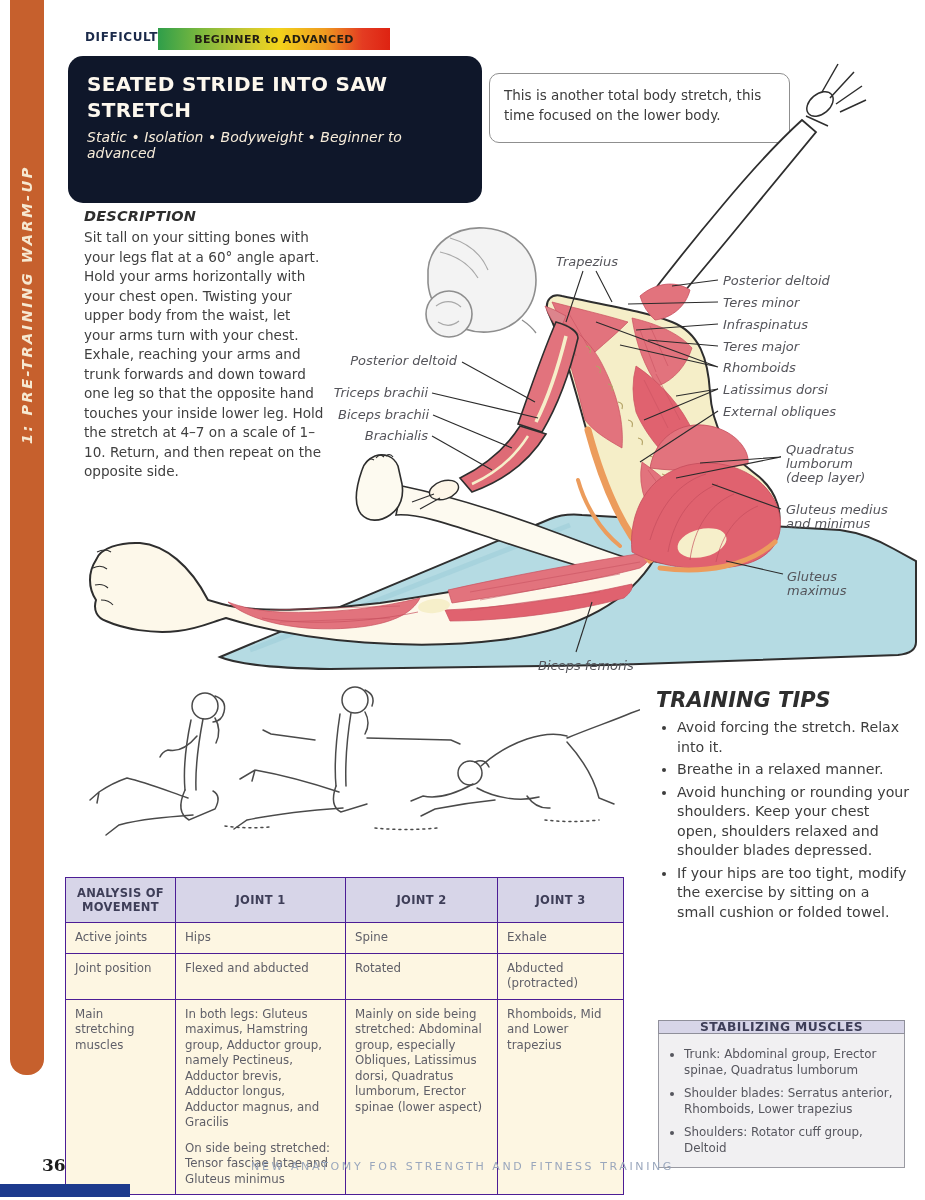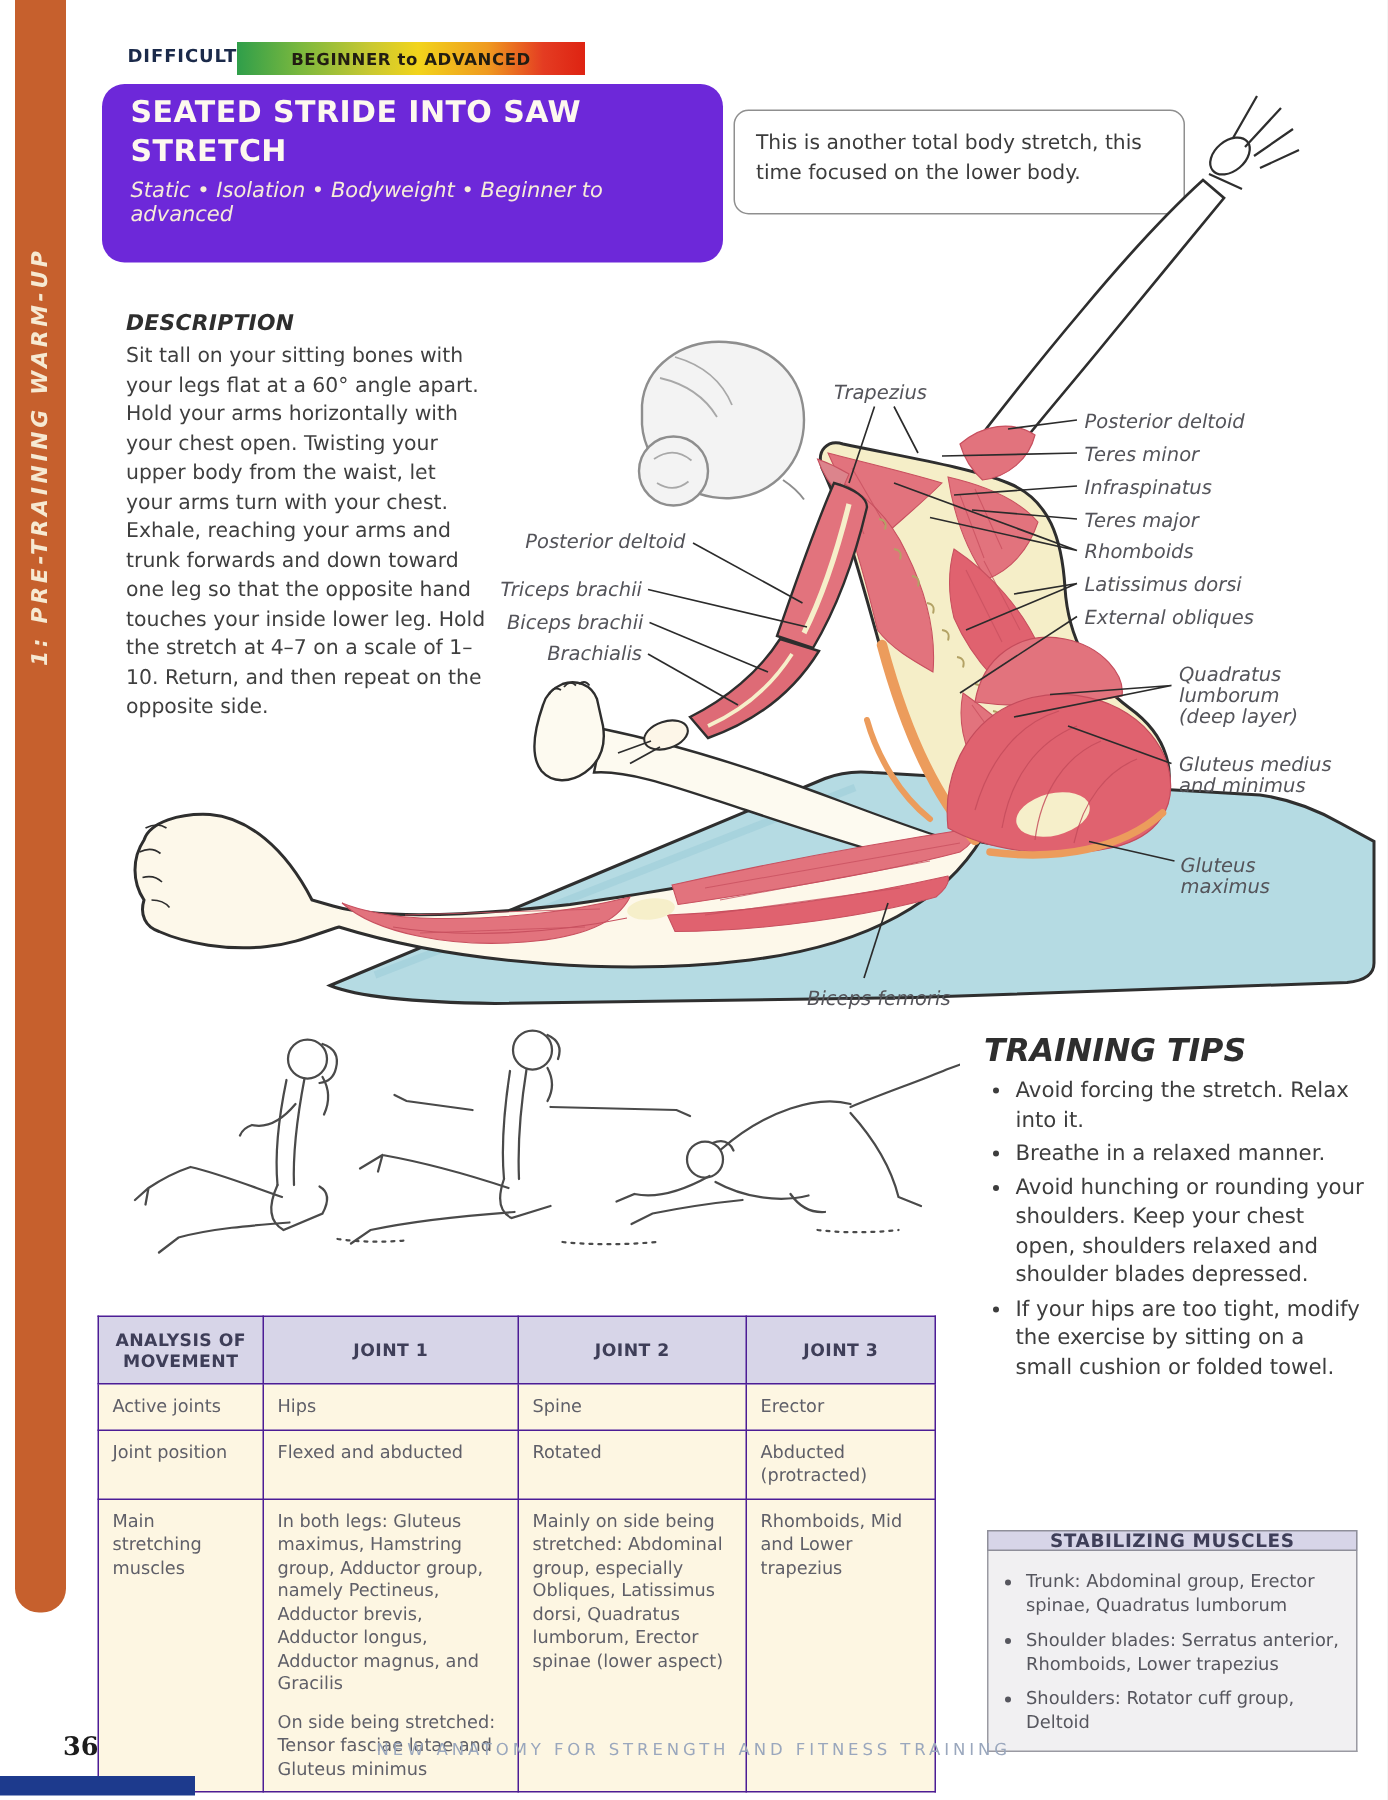--- a/index.html
+++ b/index.html
@@ -12,22 +12,22 @@
            writing-mode:vertical-rl;font-style:italic;font-weight:bold;font-size:14.5px;
            letter-spacing:2.5px;color:#f6e9d2;white-space:nowrap;}
   
   .difficulty-label{position:absolute;left:85px;top:30px;font-size:12px;font-weight:bold;
            color:#1b2a4a;letter-spacing:.6px;}
   .difficulty-bar{position:absolute;left:158px;top:28px;width:232px;height:22px;
            background:linear-gradient(90deg,#2f9e4a 0%,#7ab83e 18%,#c8c832 38%,#f2d41b 52%,#ef9a20 72%,#e43c22 88%,#de2312 100%);
            display:flex;align-items:center;justify-content:center;font-size:11px;font-weight:bold;
            color:#221d12;letter-spacing:.4px;}
   
-  .title-box{position:absolute;left:68px;top:56px;width:414px;height:119px;background:#6d28d9;
-           border-radius:15px;box-sizing:border-box;padding:5px 18px 0 19px;}
+  .title-box{position:absolute;left:68px;top:56px;width:414px;height:147px;background:#0f172a;
+           border-radius:15px;box-sizing:border-box;padding:15px 18px 0 19px;}
   .title-box h1{margin:0;width:330px;font-size:20px;line-height:26px;font-weight:bold;
            color:#fdf8ee;letter-spacing:.3px;}
   .title-sub{margin-top:6px;font-style:italic;font-size:14px;color:#f7ecd9;}
   
   .intro-box{position:absolute;left:489px;top:73px;width:301px;height:70px;box-sizing:border-box;
            border:1.5px solid #8f8f8f;border-radius:10px;padding:12px 14px;font-size:13.5px;
            line-height:19.5px;color:#3c3c3c;background:#fff;}
   
   .description{position:absolute;left:84px;top:208px;width:240px;}
   .description h2{margin:0 0 4px 0;font-size:14.5px;font-style:italic;color:#2e2e2e;letter-spacing:.2px;}
@@ -263,21 +263,21 @@
         <tr class="row-h">
       <td class="hdr">ANALYSIS OF MOVEMENT</td>
       <td class="hdr">JOINT 1</td>
       <td class="hdr">JOINT 2</td>
       <td class="hdr">JOINT 3</td>
     </tr>
     <tr class="row-1">
       <td class="cell">Active joints</td>
       <td class="cell">Hips</td>
       <td class="cell">Spine</td>
-      <td class="cell">Erector</td>
+      <td class="cell">Exhale</td>
     </tr>
     <tr class="row-2">
       <td class="cell">Joint position</td>
       <td class="cell">Flexed and abducted</td>
       <td class="cell">Rotated</td>
       <td class="cell">Abducted (protracted)</td>
     </tr>
     <tr class="row-3">
       <td class="cell">Main stretching muscles</td>
       <td class="cell">

